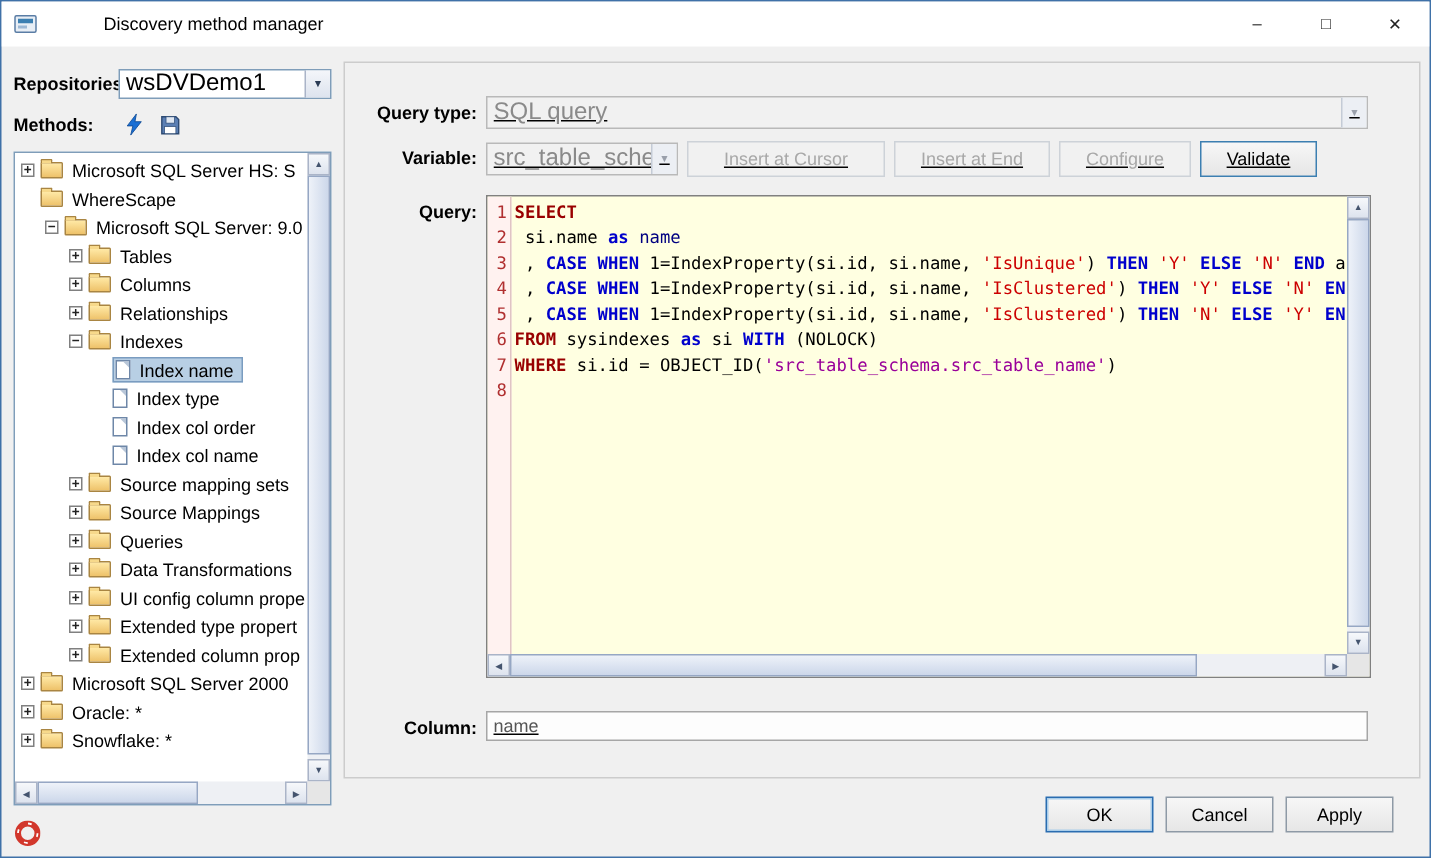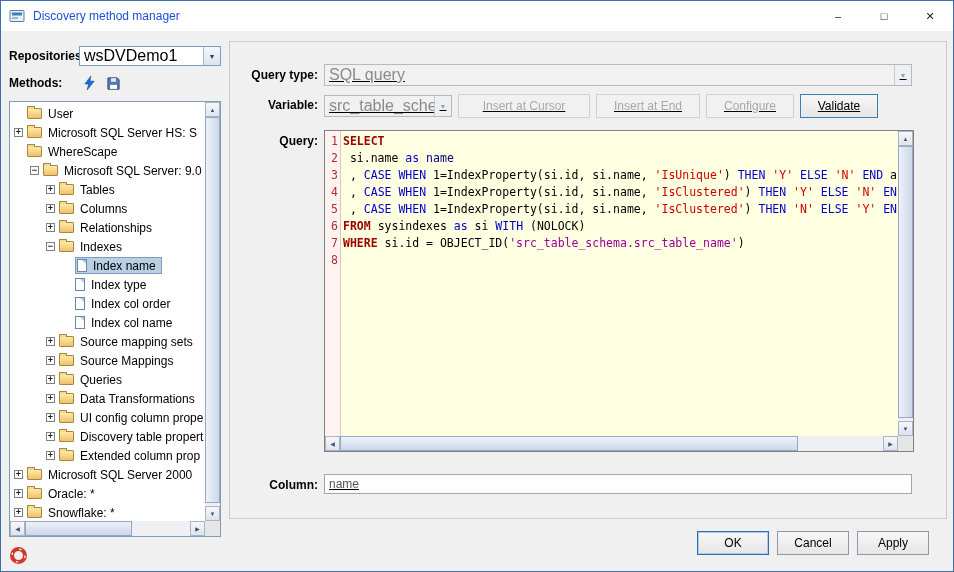--- a/index.html
+++ b/index.html
@@ -2,21 +2,21 @@
 <html><head>
 <meta charset="utf-8">
 <style>
   * { box-sizing: border-box; margin: 0; padding: 0; }
   html,body { background:#9a9a9a; font-family:"Liberation Sans",sans-serif; }
   .window{position:relative;width:954px;height:572px;background:#f0f0f0;border:1px solid #3f71a8;overflow:hidden;}
 
   
   .titlebar{position:absolute;top:0;left:0;right:0;height:30px;background:#ffffff;display:flex;align-items:center;padding-left:8px;}
   .app-icon{width:16px;height:16px;margin-right:8px;flex:none;}
-  .title-text{font-size:12px;color:#1d4ed8;}
+  .title-text{font-size:12px;color:#000000;margin-left:36px;}
   .win-controls{margin-left:auto;display:flex;height:30px;}
   .win-btn{width:46px;height:30px;display:flex;align-items:center;justify-content:center;font-size:11px;color:#222;cursor:default;}
 
   
   .left-panel{position:absolute;left:8px;top:44px;width:212px;bottom:34px;display:flex;flex-direction:column;}
   .form-row{display:flex;align-items:center;height:22px;flex:none;}
   .form-label{font-weight:bold;font-size:12px;color:#000;white-space:nowrap;}
   .left-panel .form-label{width:70px;}
   .methods-row{margin-top:4px;height:24px;}
   .tool-icon{width:20px;height:20px;display:flex;align-items:center;justify-content:center;margin-right:4px;}
@@ -60,21 +60,21 @@
   .btn.strong{border-color:#3c7fb1;}
   .btn.primary{border-color:#2a6db0;box-shadow:inset 0 0 0 1px #a9cdea;}
 
   .editor{position:absolute;left:94px;top:88px;width:590px;height:322px;border:1px solid #808080;background:#ffffe1;}
   .editor-body{position:absolute;left:0;top:0;right:15px;bottom:15px;overflow:hidden;display:flex;}
   .gutter{flex:none;width:16px;background:#fff2f0;border-right:1px solid #e0c4c4;padding-top:2px;text-align:right;}
   .gutter .ln{height:17px;line-height:17px;font:11.5px/17px "DejaVu Sans Mono",monospace;color:#b03030;padding-right:2px;}
   .code{flex:1;padding:2px 0 0 2px;overflow:hidden;}
   .code-line{height:17px;line-height:17px;font:11.5px/17px "DejaVu Sans Mono",monospace;white-space:pre;color:#000;}
   .tk-kw1{color:#990000;font-weight:bold;}
-  .tk-kw2{color:#0000cc;font-weight:normal;}
+  .tk-kw2{color:#0000cc;font-weight:bold;}
   .tk-str{color:#cc0000;}
   .tk-var{color:#990099;}
   .tk-alias{color:#000080;}
   .tk-plain{color:#000;}
 
   .text-field{flex:1;height:20px;background:#fdfdfd;border:1px solid #a6a6a6;display:flex;align-items:center;padding-left:4px;font-size:12px;color:#555;}
 
   
   .footer-buttons{position:absolute;right:24px;bottom:16px;display:flex;gap:8px;text-align:center;}
   .footer-buttons .btn{width:72px;}
@@ -119,26 +119,20 @@
             <path d="M2 2 H12 L14 4 V14 H2 Z" fill="#5b7fb4" stroke="#2d4a73"></path>
             <rect x="5" y="2" width="6" height="4.5" fill="#dfe7f2" stroke="#2d4a73" stroke-width="0.5"></rect>
             <rect x="4" y="9" width="8" height="5" fill="#ffffff" stroke="#2d4a73" stroke-width="0.5"></rect>
           </svg>
       </span>
     </div>
     <div class="tree-box">
       <div class="tree-view">
           <div class="tree-row">
             <span class="tree-indent" style="width: 0px;"></span>
-            <span class="tree-expander empty"></span>
-            <span class="tree-folder-icon"></span>
-            <span class="tree-label">User</span>
-          </div>
-          <div class="tree-row">
-            <span class="tree-indent" style="width: 0px;"></span>
             <span class="tree-expander">+</span>
             <span class="tree-folder-icon"></span>
             <span class="tree-label">Microsoft SQL Server HS: S</span>
           </div>
           <div class="tree-row">
             <span class="tree-indent" style="width: 0px;"></span>
             <span class="tree-expander empty"></span>
             <span class="tree-folder-icon"></span>
             <span class="tree-label">WhereScape</span>
           </div>
@@ -225,21 +219,21 @@
           <div class="tree-row">
             <span class="tree-indent" style="width: 32px;"></span>
             <span class="tree-expander">+</span>
             <span class="tree-folder-icon"></span>
             <span class="tree-label">UI config column prope</span>
           </div>
           <div class="tree-row">
             <span class="tree-indent" style="width: 32px;"></span>
             <span class="tree-expander">+</span>
             <span class="tree-folder-icon"></span>
-            <span class="tree-label">Discovery table propert</span>
+            <span class="tree-label">Extended type propert</span>
           </div>
           <div class="tree-row">
             <span class="tree-indent" style="width: 32px;"></span>
             <span class="tree-expander">+</span>
             <span class="tree-folder-icon"></span>
             <span class="tree-label">Extended column prop</span>
           </div>
           <div class="tree-row">
             <span class="tree-indent" style="width: 0px;"></span>
             <span class="tree-expander">+</span>

